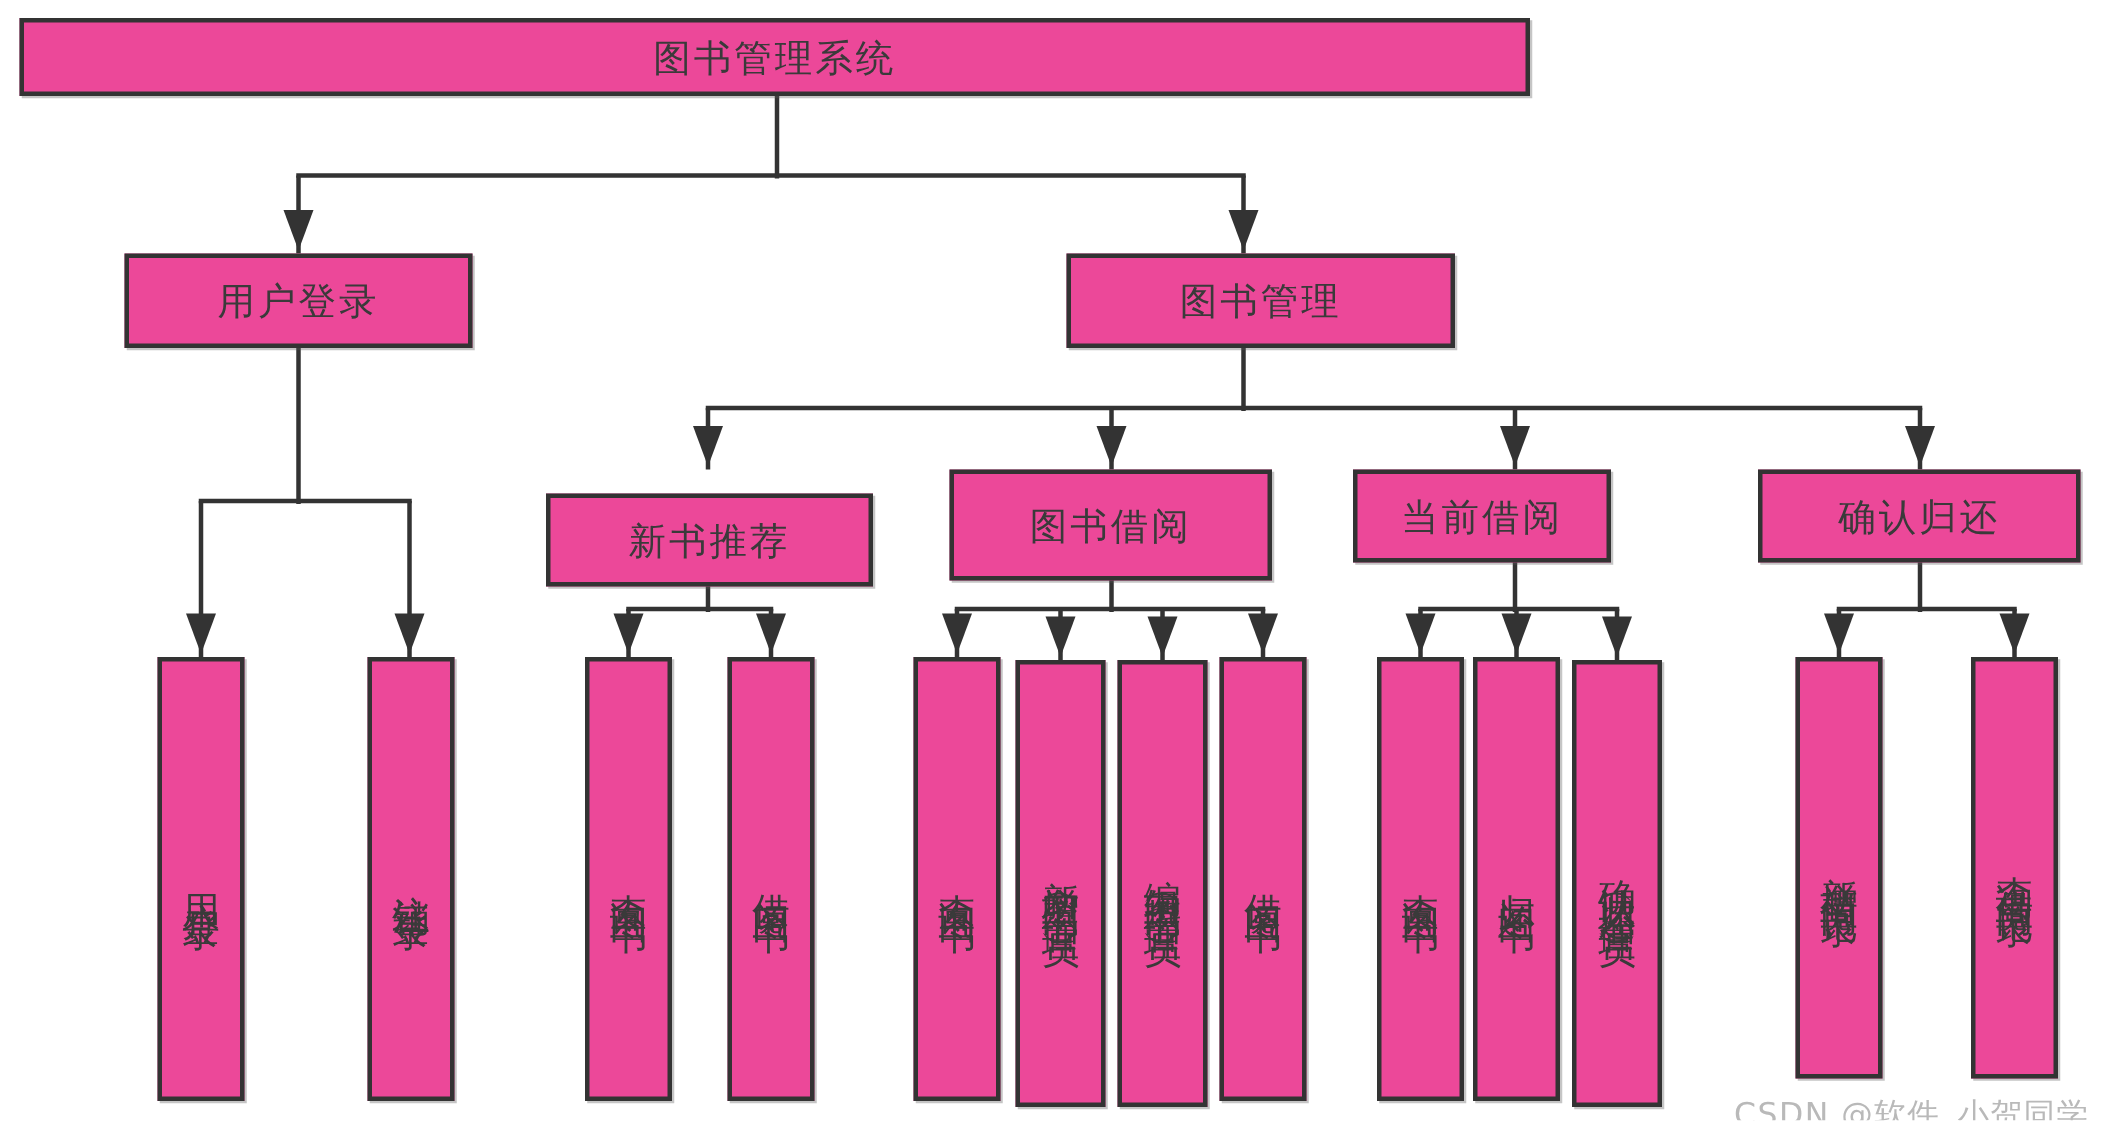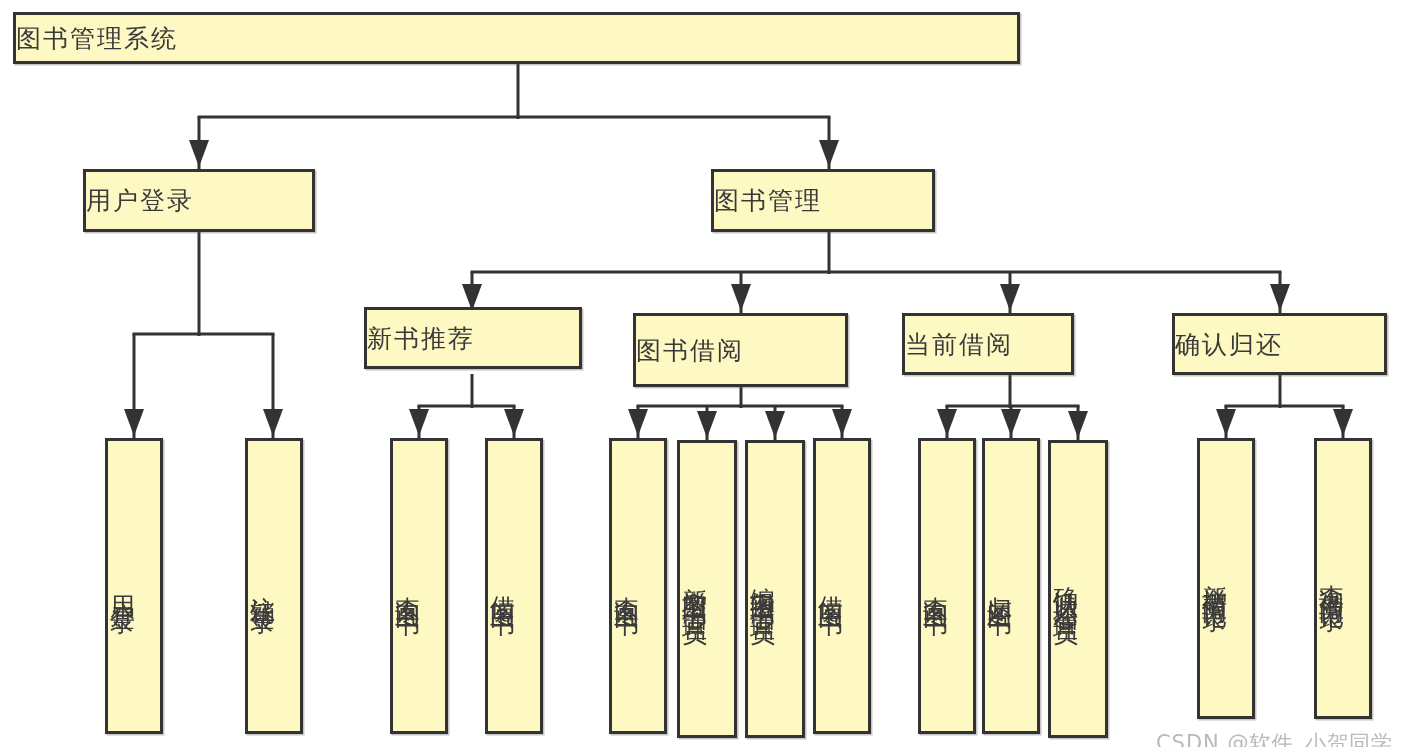--- a/index.html
+++ b/index.html
@@ -14,26 +14,26 @@
   #connectors {
     position: absolute;
     left: 0; top: 0;
     width: 1405px; height: 747px;
     pointer-events: none;
   }
   .node {
     position: absolute;
     box-sizing: border-box;
     border: 3px solid #333333;
-    background: #fef9c3;
+    background: #ec4899;
     display: flex;
     align-items: center;
+    justify-content: center;
     color: #3a3a3a;
     box-shadow: 1.5px 1.5px 0 rgba(90,90,90,0.35);
-    font-family: Liberation Mono, monospace;
   }
   .node.h span {
     font-size: 25px;
     letter-spacing: 2px;
     white-space: nowrap;
   }
   .node.v span {
     writing-mode: vertical-rl;
     text-orientation: mixed;
     font-size: 25px;
@@ -113,25 +113,25 @@
       <polygon points="1333,409 1353,409 1343,436" fill="#333333"></polygon>
     </svg>
 
   <div class="node h" style="left:13px; top:12px; width:1007px; height:52px;">
     <span>图书管理系统</span>
   </div>
 
   <div class="node h" style="left:83px; top:169px; width:232px; height:63px;">
     <span>用户登录</span>
   </div>
-  <div class="node h" style="left:711px; top:169px; width:224px; height:63px;">
+  <div class="node h" style="left:711px; top:169px; width:259px; height:63px;">
     <span>图书管理</span>
   </div>
 
-  <div class="node h" style="left:364px; top:307px; width:218px; height:62px;">
+  <div class="node h" style="left:364px; top:329px; width:218px; height:62px;">
     <span>新书推荐</span>
   </div>
   <div class="node h" style="left:633px; top:313px; width:215px; height:74px;">
     <span>图书借阅</span>
   </div>
   <div class="node h" style="left:902px; top:313px; width:172px; height:62px;">
     <span>当前借阅</span>
   </div>
   <div class="node h" style="left:1172px; top:313px; width:215px; height:62px;">
     <span>确认归还</span>

